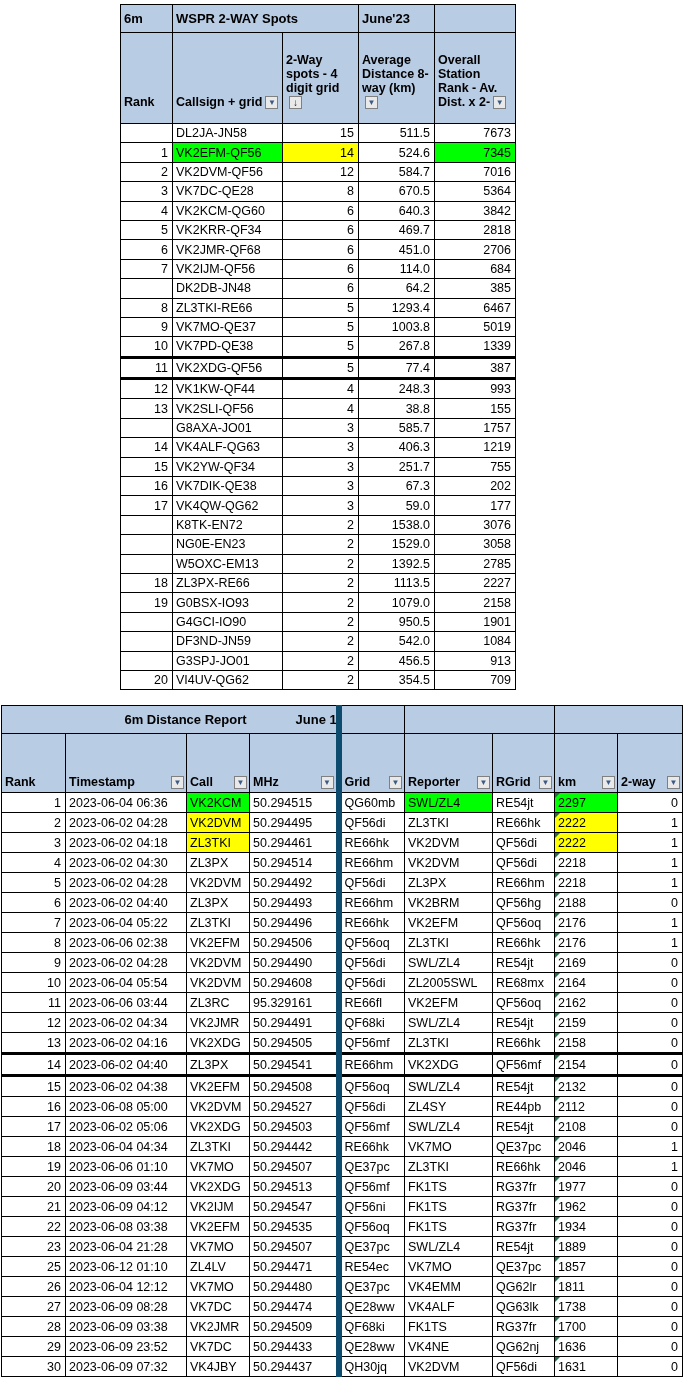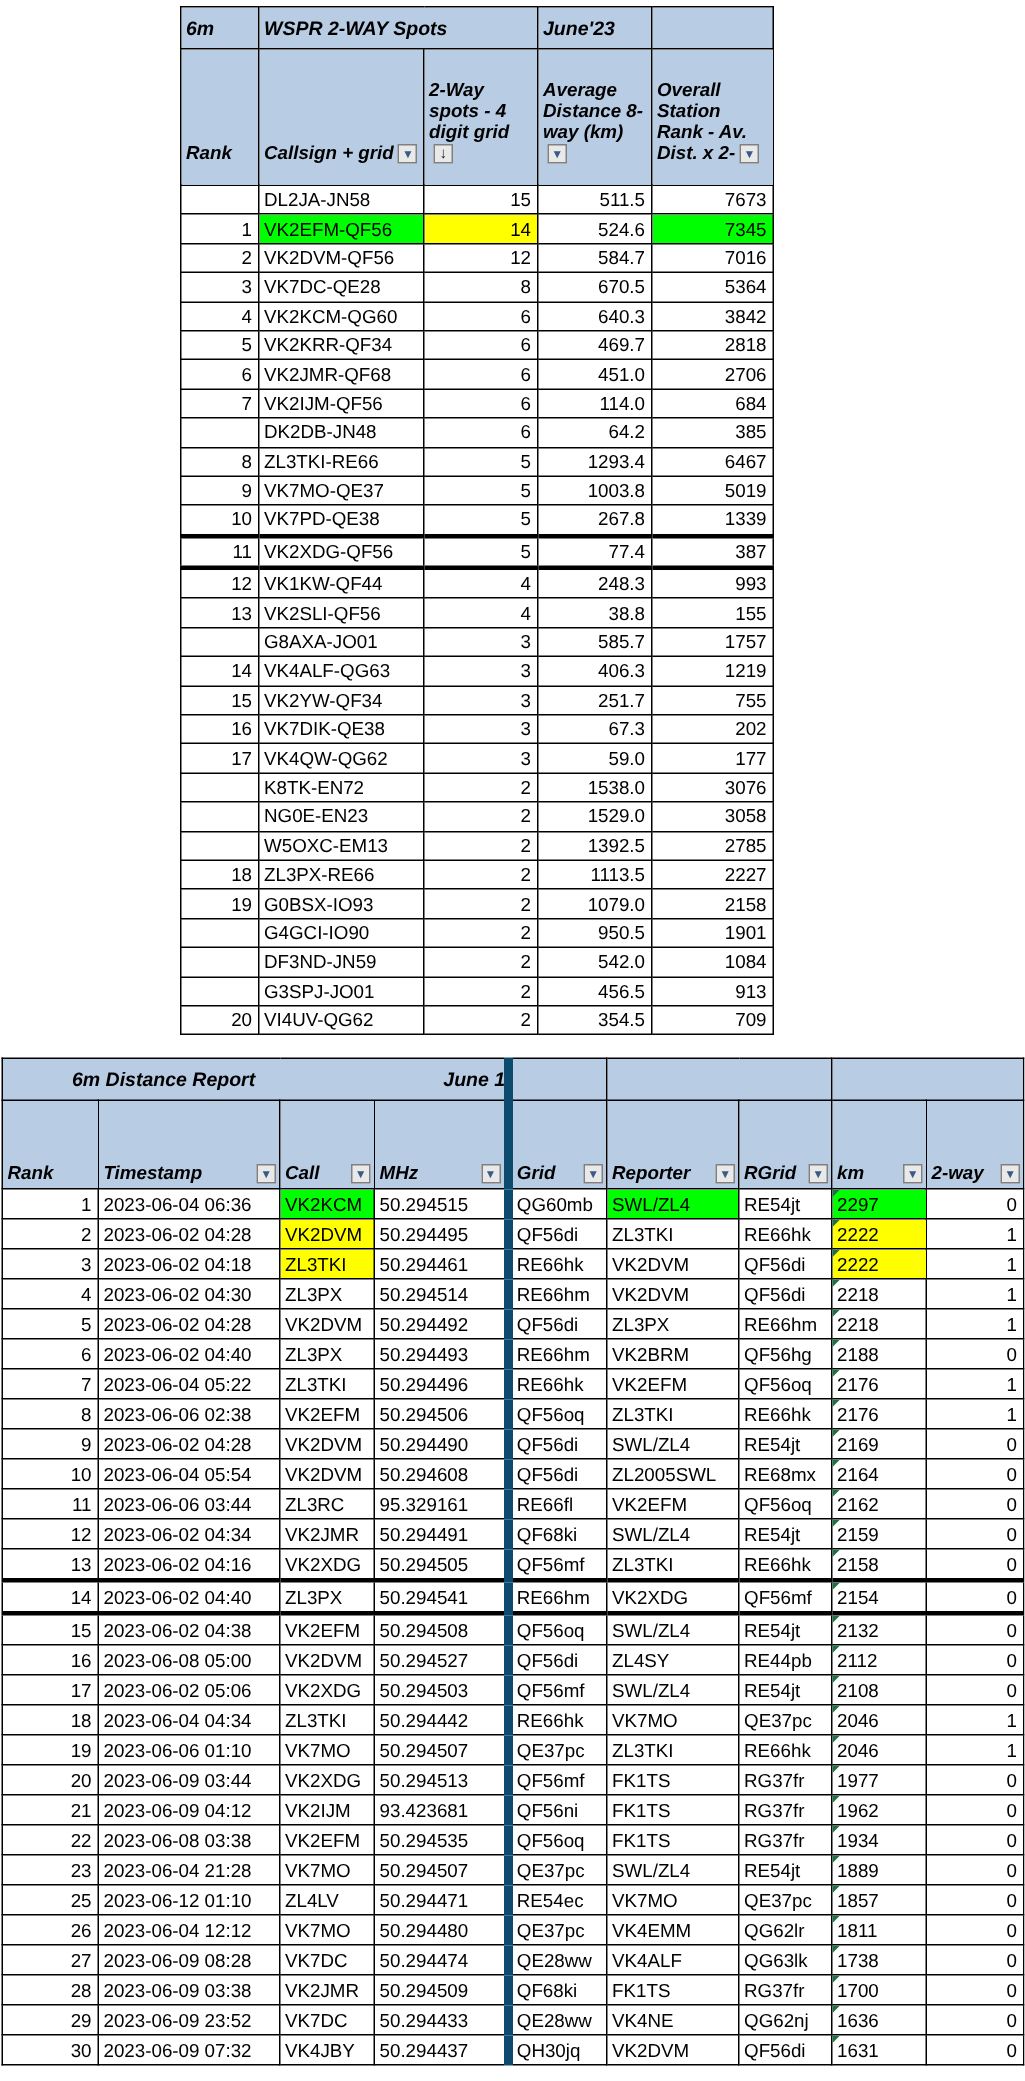--- a/index.html
+++ b/index.html
@@ -2,22 +2,22 @@
 <html style="--hdrfill: #b8cce4; --green: #00ff00; --yellow: #ffff00; --tri: #1e7145;"><head>
 <meta charset="utf-8">
 <style>
   html,body{margin:0;padding:0;background:#fff;}
   body{width:683px;height:1387px;font-family:"Liberation Sans",sans-serif;overflow:hidden;}
   table{border-collapse:collapse;table-layout:fixed;}
   td{border:1px solid #000;font-size:12.5px;color:#000;padding:0 3px;height:18.4px;
      overflow:hidden;white-space:nowrap;vertical-align:middle;}
   .r{text-align:right;padding-right:4px;}
   .l{text-align:left;}
-  .c{text-align:left;padding-left:46px;}
-  .hdr{background:var(--hdrfill,#b8cce4);font-weight:bold;font-style:italic;}
+  .c{text-align:right;padding-left:46px;}
+  .hdr{background:var(--hdrfill,#b8cce4);font-weight:bold;}
   .title td{height:27px;font-size:13px;}
   .tophead td{height:76px;vertical-align:bottom;white-space:normal;line-height:1.12;
      padding-bottom:14px;position:relative;}
   .bothead td{height:55px;vertical-align:bottom;white-space:nowrap;line-height:1.1;
      padding-bottom:3px;position:relative;}
   .fbtn{display:inline-block;width:13px;height:13px;background:#e9e9e9;border:1px solid #808080;
      color:#3b5a85;font-size:8px;line-height:12px;text-align:center;vertical-align:bottom;
      margin-left:3px;font-weight:normal;box-sizing:border-box;}
   .fbtn.abs{position:absolute;right:2px;bottom:3px;margin-left:0;}
   .fbtn.sort{font-size:10px;color:#222;}
@@ -547,21 +547,21 @@
         <td class="l">QF56mf</td>
         <td class="l">FK1TS</td>
         <td class="l">RG37fr</td>
         <td class="l km">1977</td>
         <td class="r">0</td>
       </tr>
       <tr>
         <td class="r">21</td>
         <td class="l">2023-06-09 04:12</td>
         <td class="l">VK2IJM</td>
-        <td class="l vthick">93.423681</td>
+        <td class="l vthick">50.294547</td>
         <td class="l">QF56ni</td>
         <td class="l">FK1TS</td>
         <td class="l">RG37fr</td>
         <td class="l km">1962</td>
         <td class="r">0</td>
       </tr>
       <tr>
         <td class="r">22</td>
         <td class="l">2023-06-08 03:38</td>
         <td class="l">VK2EFM</td>

